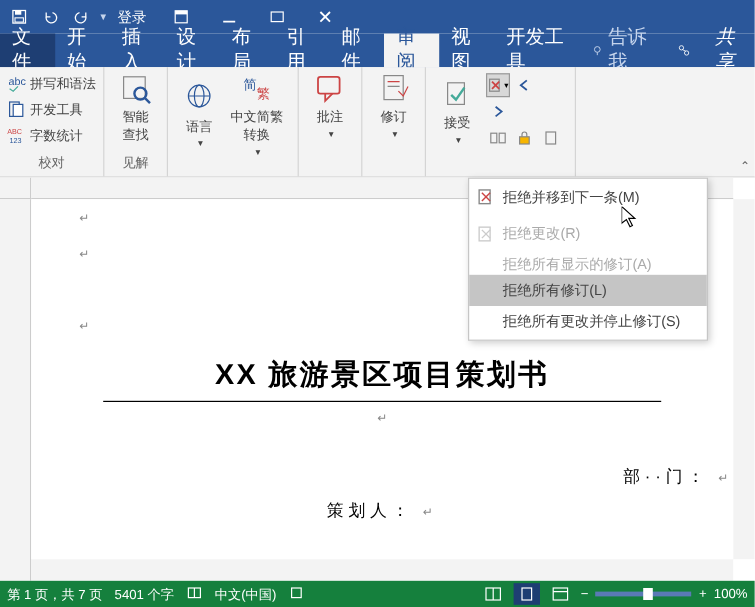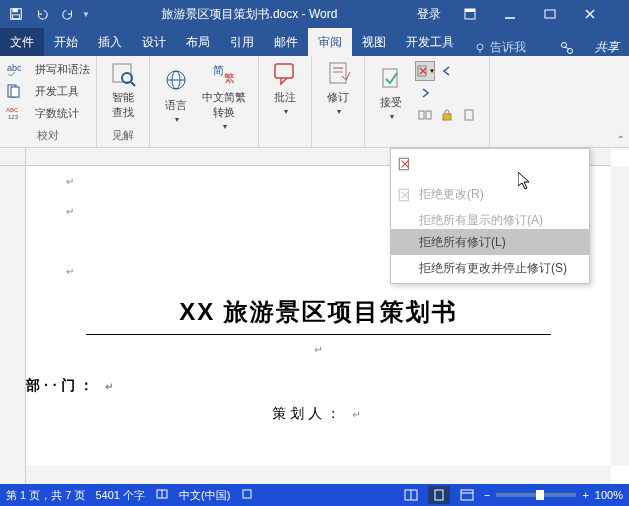--- a/index.html
+++ b/index.html
@@ -7,31 +7,31 @@
 
 .titlebar { height: 28px; background: #2b579a; display: flex; align-items: center; color: #fff; font-size: 12px; }
 .titlebar-left { display: flex; align-items: center; gap: 2px; padding-left: 4px; }
 .qat-btn { width: 24px; height: 24px; display: flex; align-items: center; justify-content: center; cursor: pointer; }
 .qat-btn svg { width: 14px; height: 14px; }
 .titlebar-center { flex: 1; text-align: center; }
 .titlebar-right { display: flex; align-items: center; gap: 2px; padding-right: 20px; }
 .win-btn { width: 38px; height: 28px; display: flex; align-items: center; justify-content: center; cursor: pointer; }
 .login-btn { padding: 0 8px; font-size: 12px; cursor: pointer; }
 
-.menubar { height: 28px; background: #2b579a; display: flex; align-items: flex-end; color: #fff; font-size: 12px; }
+.menubar { height: 28px; background: #2b579a; display: flex; align-items: center; color: #fff; font-size: 16px; }
 .menu-item { padding: 0 10px; height: 28px; display: flex; align-items: center; cursor: pointer; }
 .menu-item.active { background: #f3f3f3; color: #2b579a; }
 .menu-item.file { background: #1e3e73; }
 .menu-share { margin-left: auto; display: flex; align-items: center; gap: 21px; padding: 0 10px; font-style: italic; }
 .tellme { display: flex; align-items: center; gap: 4px; padding: 0 10px; color: #c5d4ec; }
 
 .ribbon { height: 92px; background: #f3f3f3; border-bottom: 1px solid #d4d4d4; display: flex; position: relative; }
 .ribbon-group { border-right: 1px solid #d4d4d4; padding: 2px 6px; display: flex; flex-direction: column; }
 .ribbon-group-label { font-size: 11px; color: #666; text-align: center; margin-top: auto; padding-bottom: 2px; }
-.ribbon-row { display: flex; align-items: center; gap: 13px; font-size: 11px; color: #444; height: 22px; }
+.ribbon-row { display: flex; align-items: center; gap: 3px; font-size: 11px; color: #444; height: 22px; }
 .ribbon-big { display: flex; flex-direction: column; align-items: center; justify-content: center; gap: 2px; font-size: 11px; color: #444; padding: 2px 6px; cursor: pointer; }
 .ribbon-big svg { width: 28px; height: 28px; }
 .ribbon-small-icon { width: 16px; height: 16px; }
 .ribbon-flex { display: flex; }
 .dropdown-arrow { font-size: 8px; margin-left: 2px; }
 
 .dropdown-menu { position: absolute; top: 92px; left: 390px; background: #fff; border: 1px solid #c6c6c6; box-shadow: 2px 2px 6px rgba(0,0,0,0.2); width: 200px; z-index: 100; font-size: 12px; padding: 2px 0; }
 .dropdown-item { height: 26px; display: flex; align-items: center; padding: 0 8px 0 28px; cursor: pointer; color: #444; position: relative; }
 .dropdown-item.disabled { color: #aaa; cursor: default; align-items: flex-end; }
 .dropdown-item.highlighted { background: #c5c5c5; }
@@ -42,25 +42,25 @@
 .doc-area { position: absolute; top: 148px; left: 0; right: 0; bottom: 22px; background: #fff; overflow: hidden; }
 .ruler-corner { position: absolute; top: 0; left: 0; width: 26px; height: 18px; background: #f3f3f3; border-right: 1px solid #ccc; border-bottom: 1px solid #ccc; }
 .ruler-h { position: absolute; top: 0; left: 26px; right: 18px; height: 18px; background: #f3f3f3; border-bottom: 1px solid #ccc; }
 .ruler-v { position: absolute; top: 18px; left: 0; width: 26px; bottom: 0; background: #f3f3f3; border-right: 1px solid #ccc; }
 .page { position: absolute; top: 18px; left: 26px; right: 18px; bottom: 18px; background: #fff; }
 .scroll-v { position: absolute; top: 18px; right: 0; width: 18px; bottom: 18px; background: #f3f3f3; }
 .scroll-h { position: absolute; left: 26px; right: 18px; bottom: 0; height: 18px; background: #f3f3f3; }
 
 .doc-title { font-size: 24px; font-weight: 900; text-align: center; margin-top: 130px; letter-spacing: 2px; font-family: "SimHei", sans-serif; }
 .doc-hr { border: none; border-top: 1px solid #000; margin: 6px 60px 0; }
-.doc-para { font-size: 14px; text-align: left; margin-top: 20px; letter-spacing: 4px; font-weight: bold; }
+.doc-para { font-size: 14px; text-align: right; margin-top: 32px; letter-spacing: 4px; }
 .doc-para2 { font-size: 14px; text-align: center; margin-top: 10px; letter-spacing: 4px; }
 .para-mark { color: #888; font-size: 10px; }
 
-.statusbar { position: absolute; bottom: 0; left: 0; right: 0; height: 22px; background: #1d4ed8; color: #fff; display: flex; align-items: center; font-size: 11px; padding: 0 6px; gap: 10px; }
+.statusbar { position: absolute; bottom: 0; left: 0; right: 0; height: 22px; background: #15803d; color: #fff; display: flex; align-items: center; font-size: 11px; padding: 0 6px; gap: 10px; }
 .statusbar-right { margin-left: auto; display: flex; align-items: center; gap: 6px; }
 .view-btn { width: 22px; height: 18px; display: flex; align-items: center; justify-content: center; cursor: pointer; }
 .zoom-slider { width: 80px; height: 4px; background: #5a7ab5; position: relative; }
 .zoom-slider::after { content: ''; position: absolute; left: 50%; top: -3px; width: 8px; height: 10px; background: #fff; }
 
 .collapse-arrow { position: absolute; right: 4px; bottom: 2px; font-size: 10px; color: #666; cursor: pointer; }
 
 .ribbon-mini-row { display: flex; gap: 2px; align-items: center; height: 22px; }
 .ribbon-mini { width: 20px; height: 20px; display: flex; align-items: center; justify-content: center; cursor: pointer; }
 </style>
@@ -83,21 +83,20 @@
         </svg>
     </div>
     <div class="qat-btn">
       <svg viewBox="0 0 16 16">
           <path d="M6 4 A5 5 0 1 0 12 8" fill="none" stroke="#fff" stroke-width="1.2"></path>
           <path d="M12 4 L12 8 L8 8" fill="none" stroke="#fff" stroke-width="1.2"></path>
         </svg>
     </div>
     <span style="font-size:8px;color:#c5d4ec;">▼</span>
   </div>
-  <div class="titlebar-center">旅游景区项目策划书.docx - Word</div>
   <div class="titlebar-right">
     <div class="login-btn">登录</div>
     <div class="win-btn">
       <svg width="12" height="12" viewBox="0 0 12 12">
           <rect x="1" y="1" width="10" height="10" fill="none" stroke="#fff"></rect>
           <rect x="1" y="1" width="10" height="3" fill="#fff"></rect>
         </svg>
     </div>
     <div class="win-btn">
       <svg width="12" height="12" viewBox="0 0 12 12">
@@ -290,20 +289,21 @@
 
   <span class="collapse-arrow">⌃</span>
 
   <div class="dropdown-menu">
     <div class="dropdown-item">
       <svg class="item-icon" viewBox="0 0 14 14">
           <rect x="2" y="2" width="8" height="10" fill="none" stroke="#888"></rect>
           <line x1="4" y1="4" x2="10" y2="10" stroke="#c44"></line>
           <line x1="10" y1="4" x2="4" y2="10" stroke="#c44"></line>
         </svg>
+      <span>拒绝并移到下一条(M)</span>
     </div>
     <div class="dropdown-item disabled">
       <svg class="item-icon" viewBox="0 0 14 14">
           <rect x="2" y="2" width="8" height="10" fill="none" stroke="#ccc"></rect>
           <line x1="4" y1="4" x2="10" y2="10" stroke="#ccc"></line>
           <line x1="10" y1="4" x2="4" y2="10" stroke="#ccc"></line>
         </svg>
       <span>拒绝更改(R)</span>
     </div>
     <div class="dropdown-item disabled">

